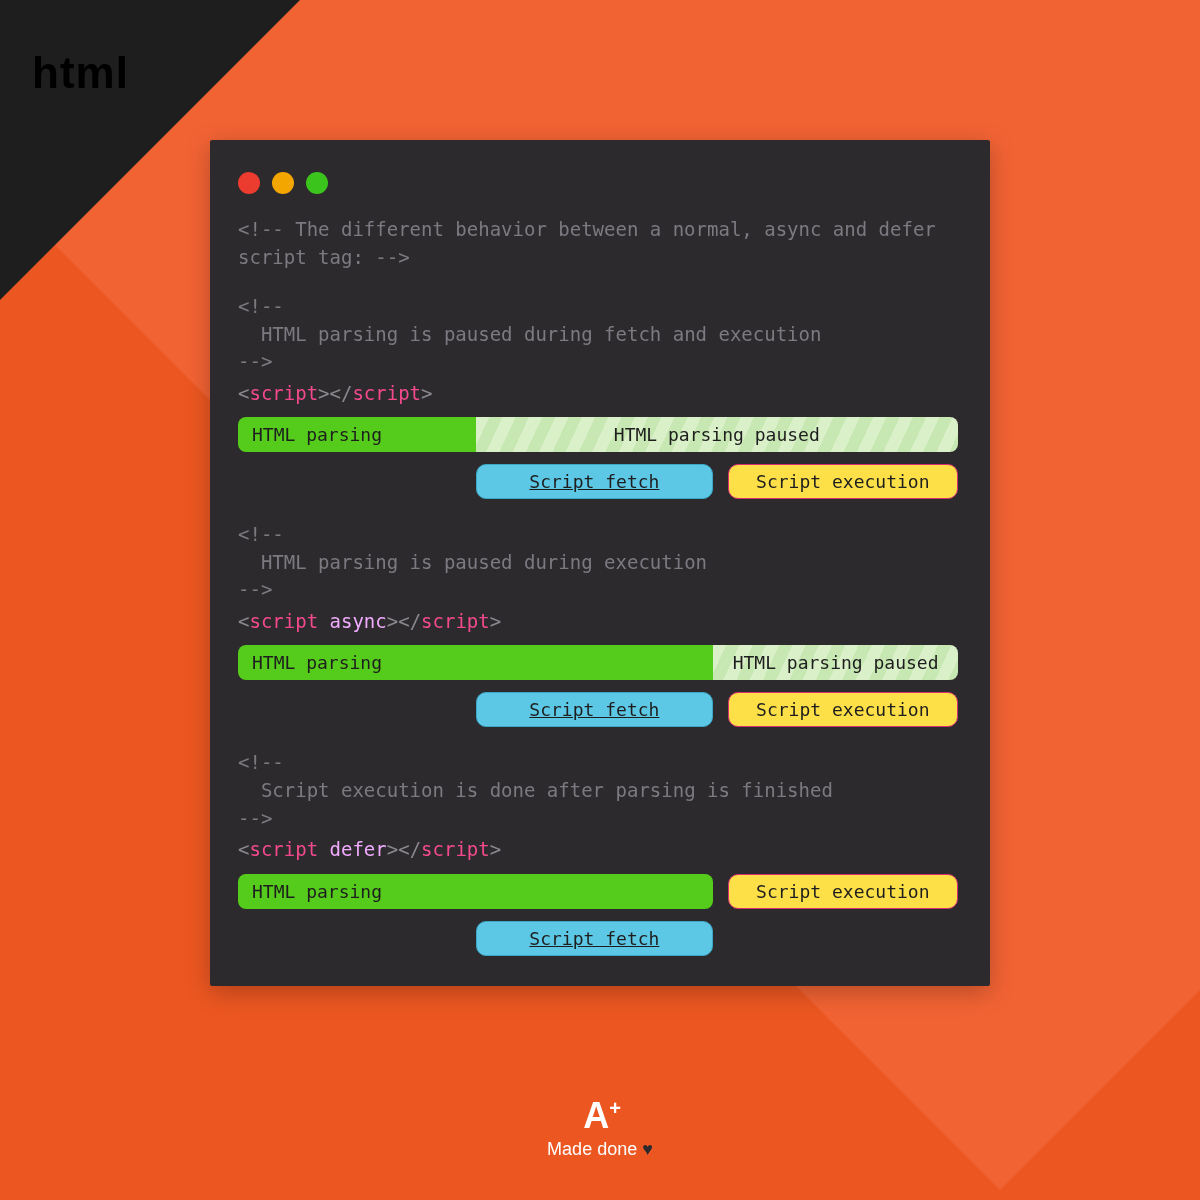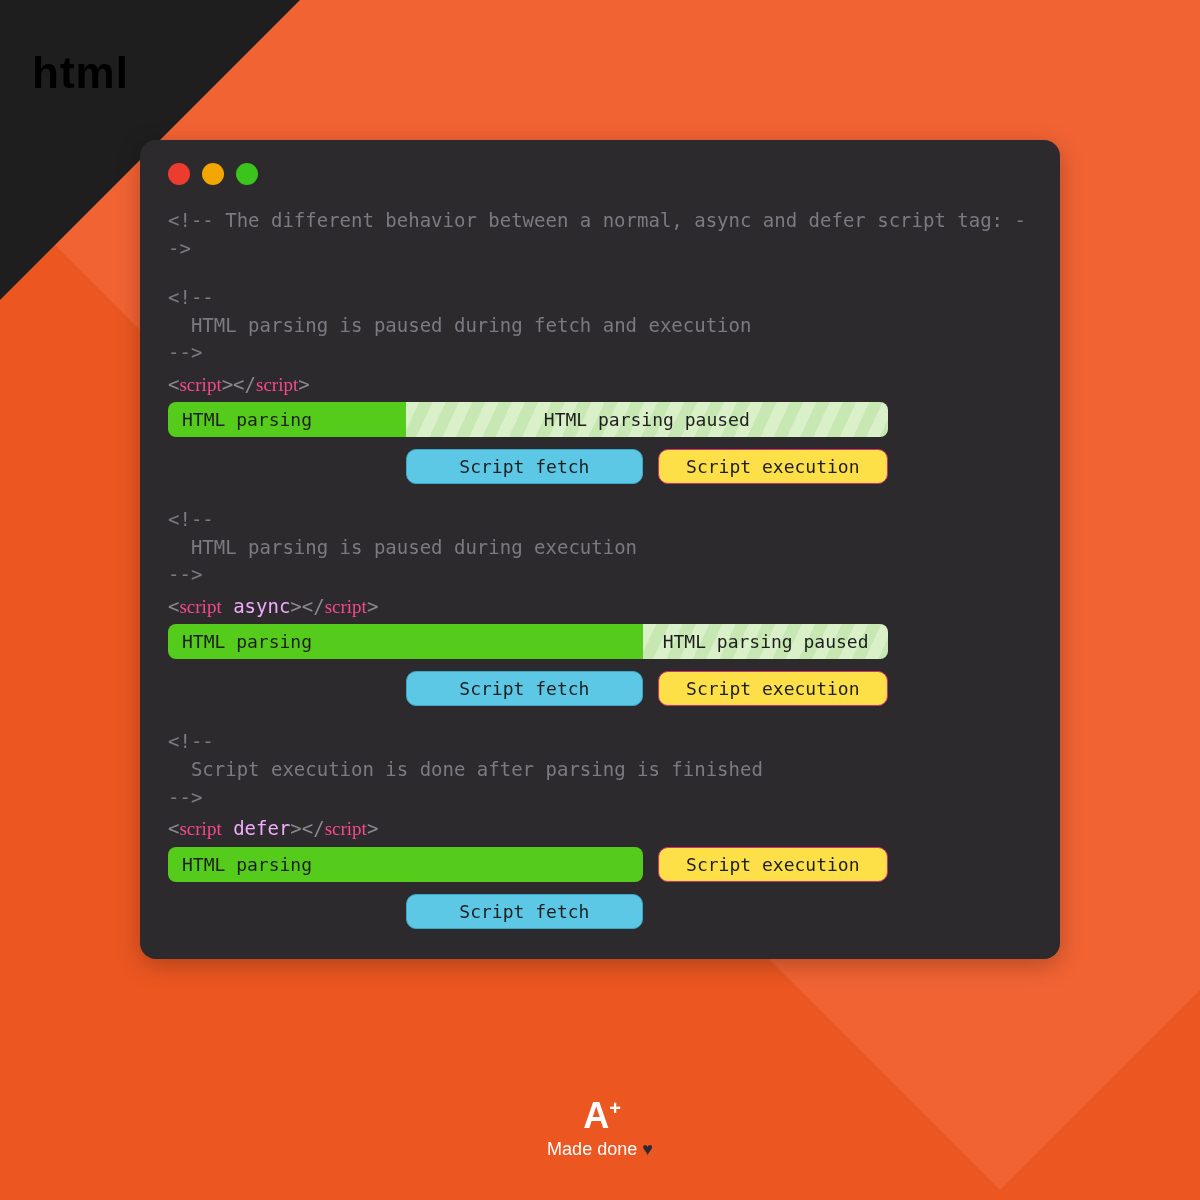--- a/index.html
+++ b/index.html
@@ -36,52 +36,52 @@
     font-weight: 800;
     font-size: 44px;
     letter-spacing: 1px;
     z-index: 3;
   }
 
   .window {
     position: absolute;
     left: 50%; top: 140px;
     transform: translateX(-50%);
-    width: 920px;
+    width: 780px;
     background: #2d2a2e;
-    border-radius: 16px;
-    padding: 23px 28px 30px;
+    border-radius: 2px;
+    padding: 32px 28px 30px;
     z-index: 4;
     box-shadow: 0 6px 24px rgba(0,0,0,0.25);
   }
   .dots { display: flex; gap: 12px; margin-bottom: 22px; }
   .dot { width: 22px; height: 22px; border-radius: 50%; }
   .dot.red { background: #ec3b2f; }
   .dot.yellow { background: #f4a600; }
   .dot.green { background: #3ac41c; }
 
   .code {
     font-size: 19px;
     line-height: 1.45;
     color: #8a888e;
     white-space: pre-wrap;
     margin-bottom: 4px;
   }
   .c-dim { color: #7c7a80; }
   .c-punc { color: #8a888e; }
-  .c-tag { color: #f44a8d; font-family: Liberation Serif, serif; }
+  .c-tag { color: #f44a8d; }
   .c-attr { color: #f0abfc; }
 
   .section { margin-top: 22px; }
 
   .bar-row {
     position: relative;
     width: 720px;
     height: 35px;
-    margin: 4px 0 0;
+    margin: 10px 0 0;
     display: flex;
     align-items: stretch;
   }
   .seg {
     display: flex;
     align-items: center;
     padding: 0 14px;
     font-size: 18px;
     color: #1e1e1e;
     white-space: nowrap;
@@ -112,21 +112,21 @@
     position: absolute;
     height: 35px;
     border-radius: 10px;
     display: flex;
     align-items: center;
     justify-content: center;
     font-size: 18px;
     color: #1e1e1e;
     padding: 0 8px;
   }
-  .pill-fetch { background: #5dc8e6; border: 1px solid #3aa9c7; }
+  .pill-fetch { background: #5dc8e6; border: 1px solid #3aa9c7; text-decoration: underline; }
   .pill-exec  { background: #fde047; border: 1px solid #d62e72; }
 
   .footer {
     position: absolute;
     left: 50%; bottom: 40px;
     transform: translateX(-50%);
     text-align: center;
     color: #fff;
     z-index: 4;
     font-family: "Helvetica Neue", Arial, sans-serif;

